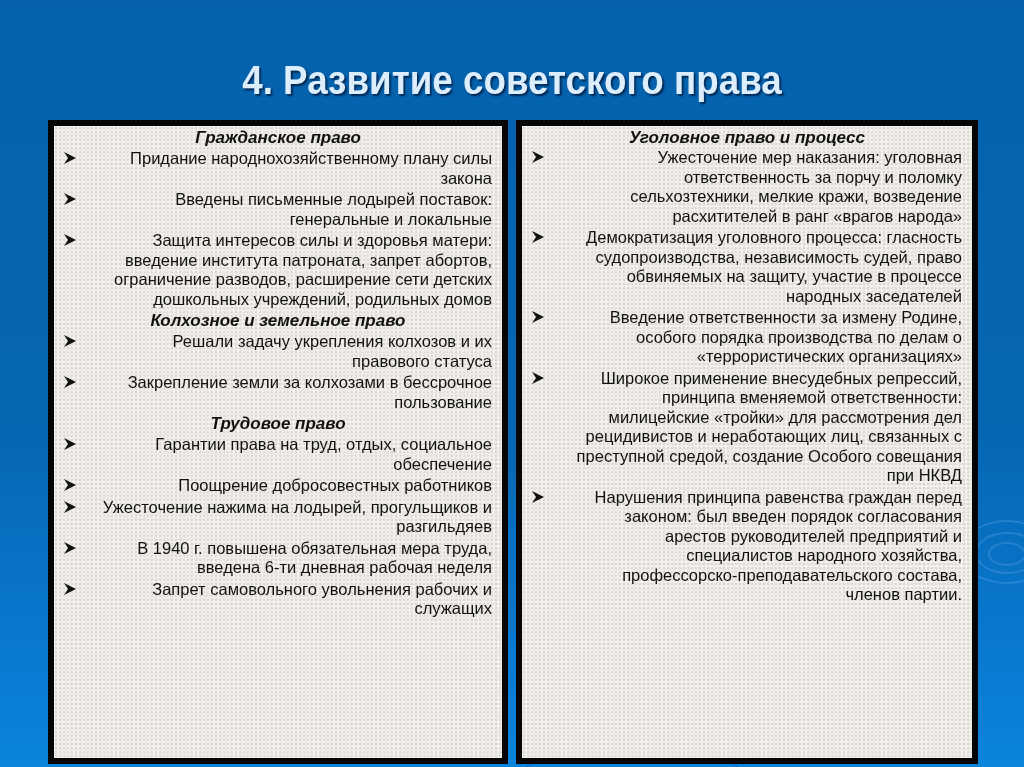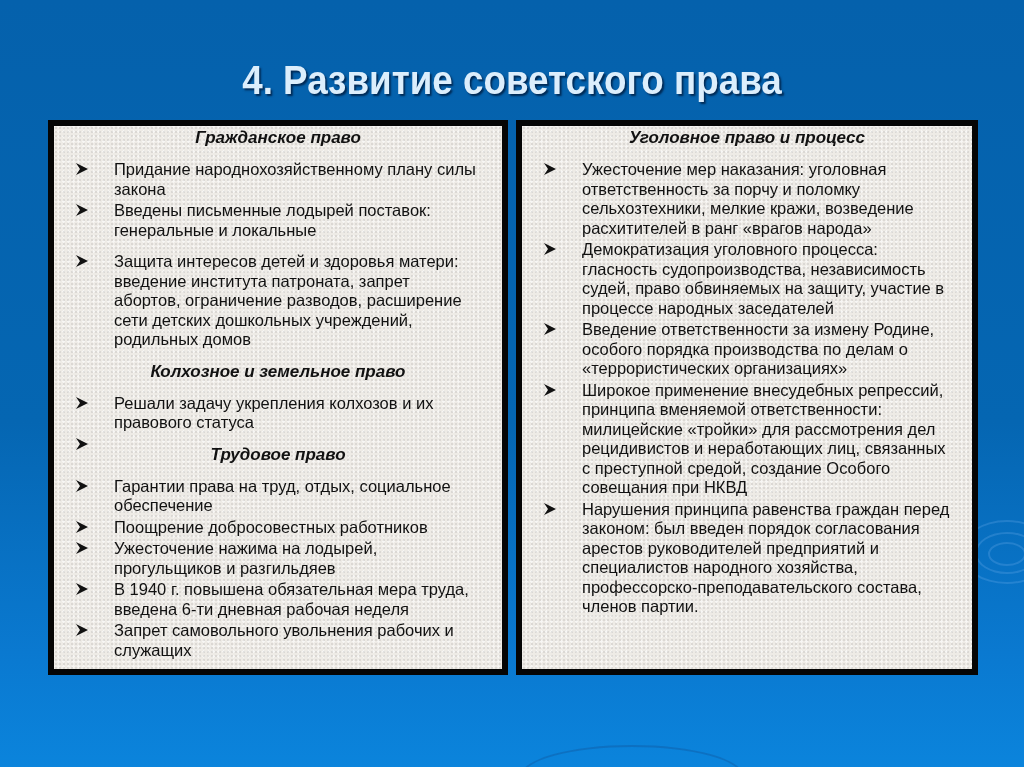--- a/index.html
+++ b/index.html
@@ -13,39 +13,39 @@
     border: 2px solid rgba(120, 180, 240, 0.25);
   }
   .title {
     position: absolute; left: 0; top: 58px; width: 1024px; text-align: center;
     color: #dceefc; font-size: 40px; font-weight: bold;
     text-shadow: 2px 2px 2px #002a55;
     letter-spacing: 0px;
     transform: scaleX(0.92);
   }
   .panel {
-    position: absolute; top: 120px; height: 555px;
+    position: absolute; top: 120px; height: 644px;
     box-sizing: border-box;
     border: 6px solid #050505;
     background-color: #eeebe6;
     background-image:
       radial-gradient(rgba(150,150,150,0.22) 1px, transparent 1.2px),
       radial-gradient(rgba(255,255,255,0.55) 1px, transparent 1.2px);
     background-size: 4px 4px, 5px 5px;
     background-position: 0 0, 2px 3px;
     padding: 2px 10px 0 10px;
     color: #111;
   }
   .panel.left { left: 48px; width: 460px; }
   .panel.right { left: 516px; width: 462px; }
   .heading {
     text-align: center; font-style: italic; font-weight: bold;
     font-size: 17px; line-height: 20px; margin: 0 0 1px 0;
   }
-  ul { list-style: none; margin: 12px; padding: 0; }
+  ul { list-style: none; margin: 0; padding: 0; text-align: right; }
   li {
     position: relative; padding-left: 38px; font-size: 16.5px; line-height: 19.5px;
     margin-bottom: 2px;
   }
   .bullet {
     position: absolute; left: 0; top: 3px; width: 12px; height: 12px;
   }
   .right .heading { margin-bottom: 0; }
 </style>
 </head>
@@ -68,31 +68,31 @@
           <path d="M0 0 L12 6 L0 12 L4 6 Z" fill="#111"></path>
         </svg><span>Придание народнохозяйственному плану силы закона</span></li>
     <li><svg class="bullet" viewBox="0 0 12 12">
           <path d="M0 0 L12 6 L0 12 L4 6 Z" fill="#111"></path>
         </svg><span>Введены письменные лодырей поставок: генеральные и локальные</span></li>
   </ul>
 
   <ul>
     <li><svg class="bullet" viewBox="0 0 12 12">
           <path d="M0 0 L12 6 L0 12 L4 6 Z" fill="#111"></path>
-        </svg><span>Защита интересов детей и здоровья матери: введение института патроната, запрет абортов, ограничение разводов, расширение сети детских дошкольных учреждений, родильных домов</span></li>
+        </svg><span>Защита интересов силы и здоровья матери: введение института патроната, запрет абортов, ограничение разводов, расширение сети детских дошкольных учреждений, родильных домов</span></li>
   </ul>
 
   <div class="heading">Колхозное и земельное право</div>
   <ul>
     <li><svg class="bullet" viewBox="0 0 12 12">
           <path d="M0 0 L12 6 L0 12 L4 6 Z" fill="#111"></path>
         </svg><span>Решали задачу укрепления колхозов и их правового статуса</span></li>
     <li><svg class="bullet" viewBox="0 0 12 12">
           <path d="M0 0 L12 6 L0 12 L4 6 Z" fill="#111"></path>
-        </svg></li>
+        </svg><span>Закрепление земли за колхозами в бессрочное пользование</span></li>
   </ul>
 
   <div class="heading">Трудовое право</div>
   <ul>
     <li><svg class="bullet" viewBox="0 0 12 12">
           <path d="M0 0 L12 6 L0 12 L4 6 Z" fill="#111"></path>
         </svg><span>Гарантии права на труд, отдых, социальное обеспечение</span></li>
     <li><svg class="bullet" viewBox="0 0 12 12">
           <path d="M0 0 L12 6 L0 12 L4 6 Z" fill="#111"></path>
         </svg><span>Поощрение добросовестных работников</span></li>

